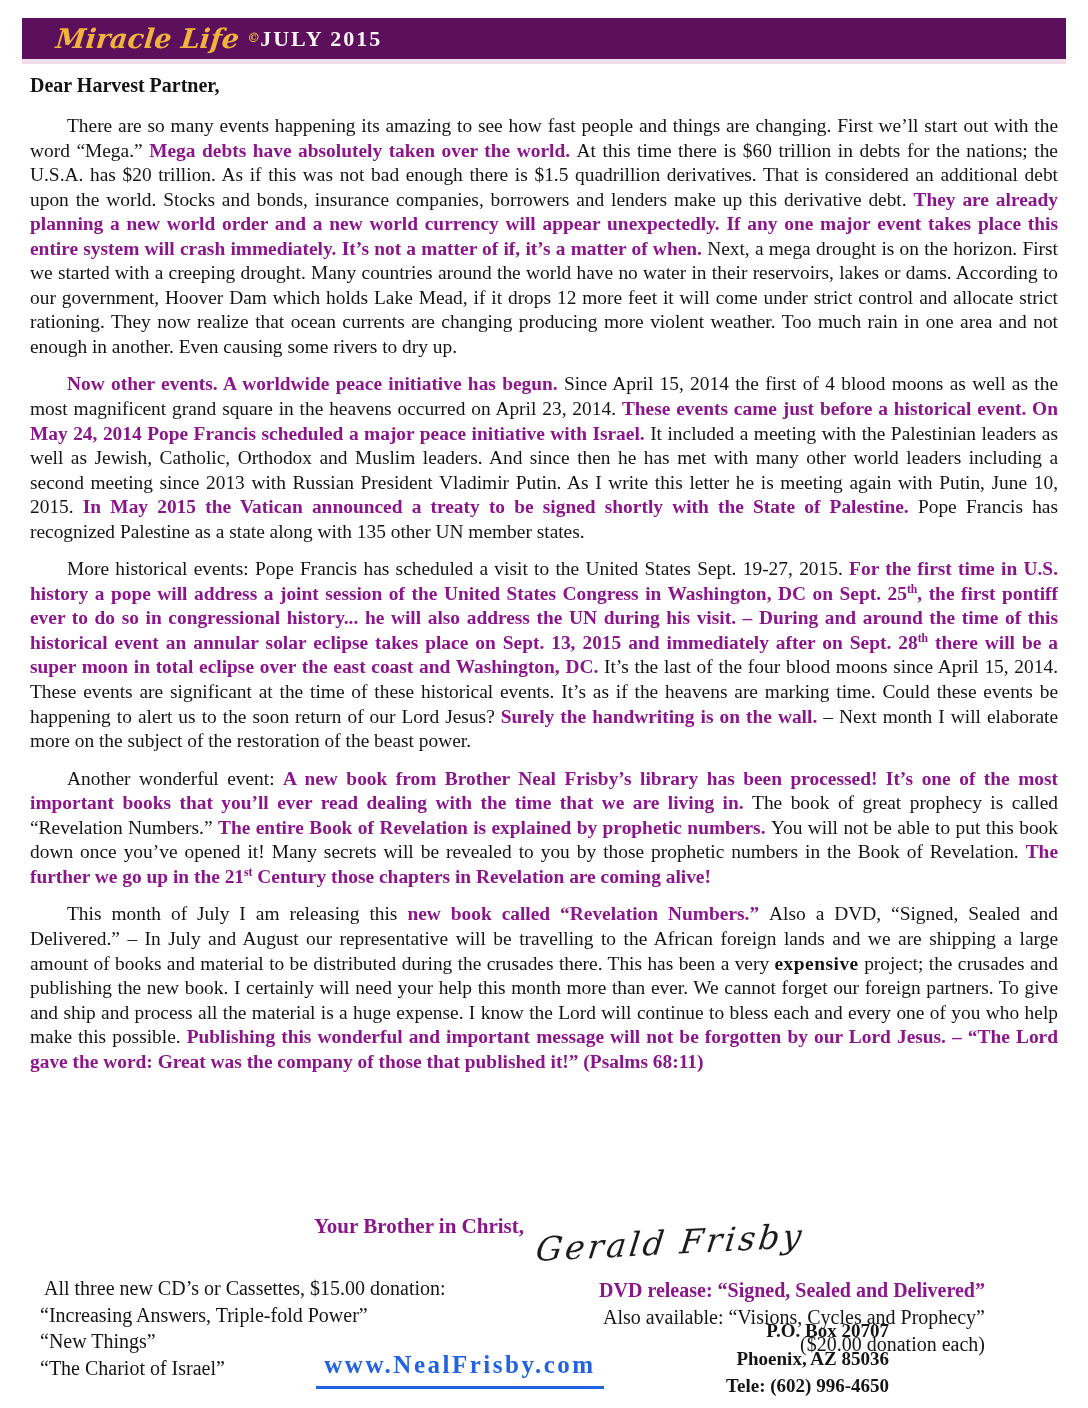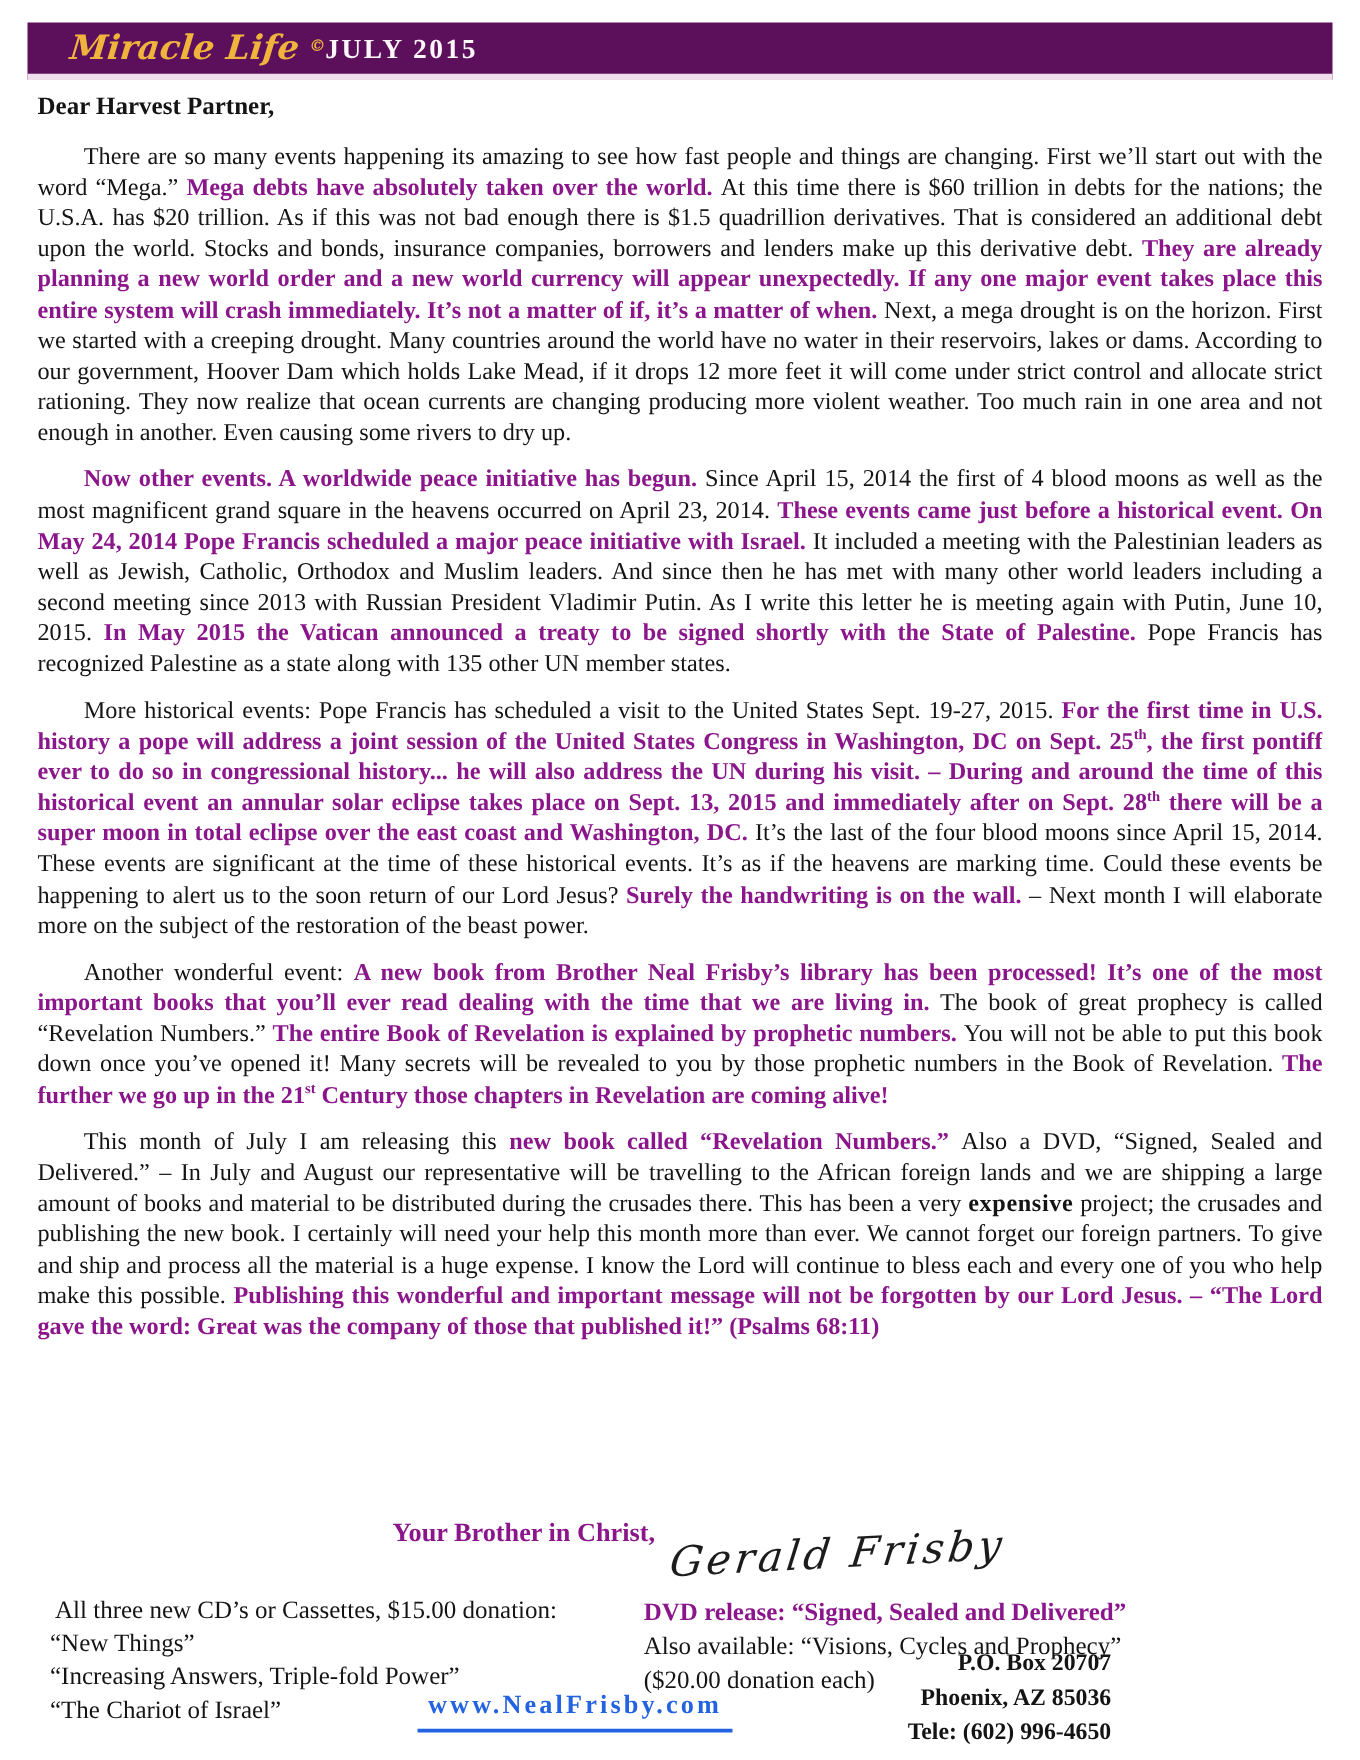--- a/index.html
+++ b/index.html
@@ -110,36 +110,36 @@
     font-size: 20px;
     line-height: 26.5px;
     color: #141414;
     margin-left: 10px;
   }
   .cd-line:first-child { padding-left: 4px; }
   .dvd-block {
     position: absolute;
     left: 515px; top: 72px;
     width: 470px;
-    text-align: left;
+    text-align: right;
     font-size: 20px;
     line-height: 27px;
   }
   .dvd-release { color: #8b168b; font-weight: bold; }
   .also-available, .donation { color: #141414; }
   .website-wrap {
     position: absolute;
     left: 0; right: 0; top: 146px;
     text-align: center;
   }
   .website {
     display: inline-block;
     color: #2363e1;
     font-weight: bold;
-    font-size: 21px;
+    font-size: 25px;
     letter-spacing: 2.5px;
     text-decoration: none;
     border-bottom: 3px solid #2363e1;
     padding: 0 8px 7px 8px;
     cursor: pointer;
   }
   .address {
     position: absolute;
     right: 31px; top: 112px;
     text-align: right;
@@ -170,22 +170,22 @@
         <p class="para"><span class="run run-b">Another wonderful event: </span><span class="run run-p">A new book from Brother Neal Frisby’s library has been processed! It’s one of the most important books that you’ll ever read dealing with the time that we are living in. </span><span class="run run-b">The book of great prophecy is called “Revelation Numbers.” </span><span class="run run-p">The entire Book of Revelation is explained by prophetic numbers. </span><span class="run run-b">You will not be able to put this book down once you’ve opened it! Many secrets will be revealed to you by those prophetic numbers in the Book of Revelation. </span><span class="run run-p">The further we go up in the 21</span><sup class="run run-p">st</sup><span class="run run-p"> Century those chapters in Revelation are coming alive!</span></p>
         <p class="para"><span class="run run-b">This month of July I am releasing this </span><span class="run run-p">new book called “Revelation Numbers.” </span><span class="run run-b">Also a DVD, “Signed, Sealed and Delivered.” – In July and August our representative will be travelling to the African foreign lands and we are shipping a large amount of books and material to be distributed during the crusades there. This has been a very </span><span class="run run-bb">expensive</span><span class="run run-b"> project; the crusades and publishing the new book. I certainly will need your help this month more than ever. We cannot forget our foreign partners. To give and ship and process all the material is a huge expense. I know the Lord will continue to bless each and every one of you who help make this possible. </span><span class="run run-p">Publishing this wonderful and important message will not be forgotten by our Lord Jesus. – “The Lord gave the word: Great was the company of those that published it!” (Psalms 68:11)</span></p>
       </div>
   </div>
 
   <div class="bottom">
     <div class="closing">Your Brother in Christ,</div>
     <div class="signature">Gerald Frisby</div>
     <div class="cd-list" id="cd-list">
         <div class="cd-line">All three new CD’s or Cassettes, $15.00 donation:</div>
+        <div class="cd-line">“Increasing Answers, Triple-fold Power”</div>
         <div class="cd-line">“New Things”</div>
-        <div class="cd-line">“Increasing Answers, Triple-fold Power”</div>
         <div class="cd-line">“The Chariot of Israel”</div>
       </div>
     <div class="dvd-block">
       <div class="dvd-release">DVD release: “Signed, Sealed and Delivered”</div>
       <div class="also-available">Also available: “Visions, Cycles and Prophecy”</div>
       <div class="donation">($20.00 donation each)</div>
     </div>
     <div class="website-wrap">
       <a class="website">www.NealFrisby.com</a>
     </div>

